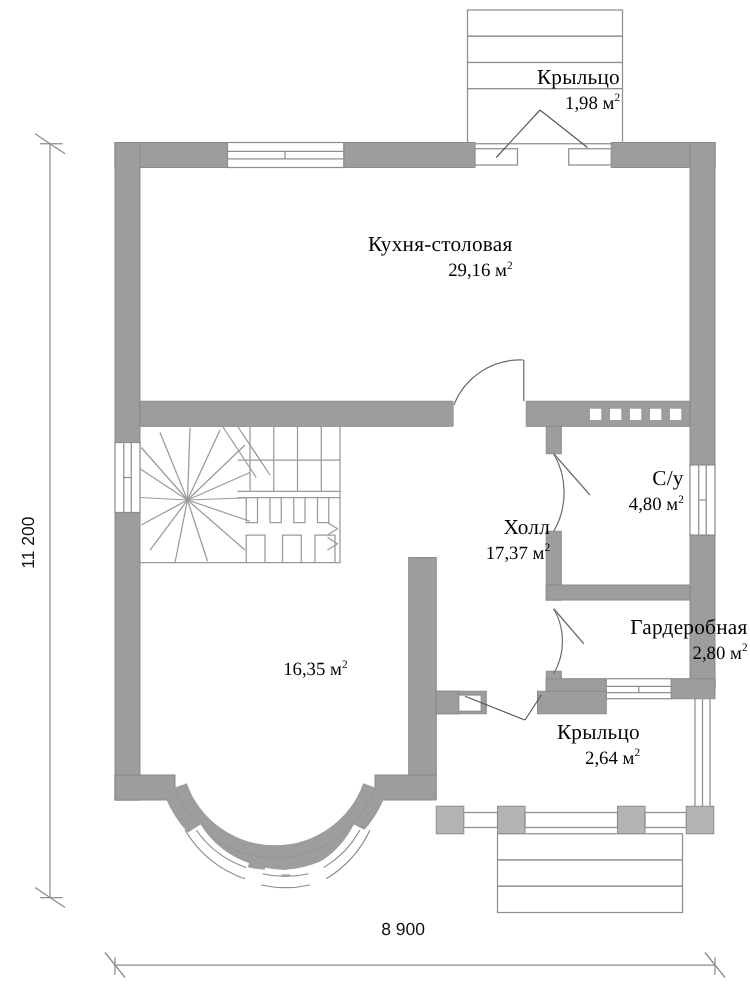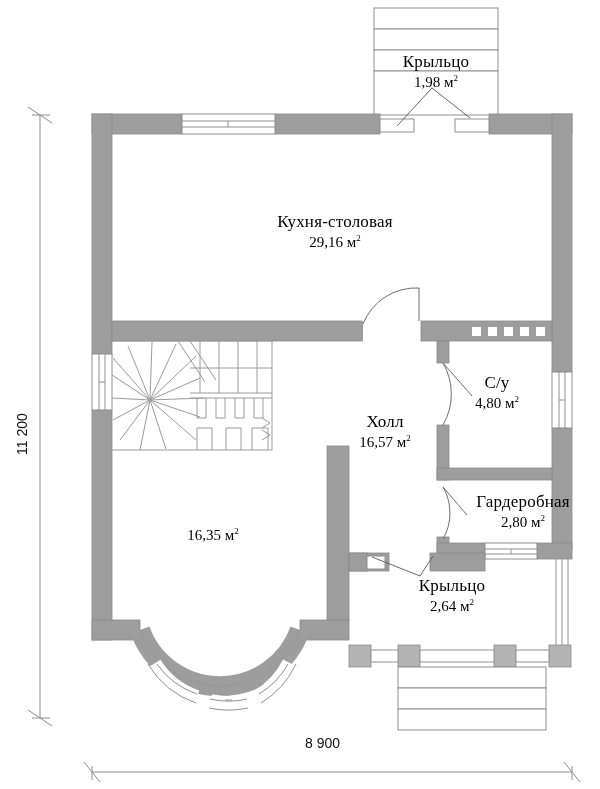--- a/index.html
+++ b/index.html
@@ -4,21 +4,21 @@
 <style>
   html,body{margin:0;padding:0;background:#ffffff;}
   body{
     width:600px;height:789px;position:relative;overflow:hidden;
     font-family:"Liberation Serif", serif;
     color:#000;
   }
   #plan{position:absolute;left:0;top:0;width:600px;height:789px;}
   .roomlabel{
     position:absolute;
-    text-align:center;
+    text-align:right;
     white-space:nowrap;
     line-height:1.18;
     pointer-events:none;
   }
   .roomlabel .rname{
     font-family:"Liberation Serif", serif;
     font-size:17px;
     letter-spacing:.2px;
     display:block;
   }
@@ -287,33 +287,33 @@
     </g>
   </g>
 
 </svg>
 
 <div class="roomlabel" style="left:376px;top:52px;width:120px;">
   <span class="rname">Крыльцо</span>
   <span class="rarea"><span>1,98</span>&nbsp;<span>м</span><sup>2</sup></span>
 </div>
 
-<div class="roomlabel" style="left:245px;top:186px;width:180px;margin-top:26px;">
+<div class="roomlabel" style="left:230px;top:186px;width:180px;">
   <span class="rname">Кухня-столовая</span>
   <span class="rarea"><span>29,16</span>&nbsp;<span>м</span><sup>2</sup></span>
 </div>
 
 <div class="roomlabel" style="left:447px;top:373px;width:100px;">
   <span class="rname">С/у</span>
   <span class="rarea"><span>4,80</span>&nbsp;<span>м</span><sup>2</sup></span>
 </div>
 
 <div class="roomlabel" style="left:330px;top:412px;width:110px;">
   <span class="rname">Холл</span>
-  <span class="rarea"><span>16,57</span>&nbsp;<span>м</span><sup>2</sup></span>
+  <span class="rarea"><span>17,37</span>&nbsp;<span>м</span><sup>2</sup></span>
 </div>
 
 <div class="roomlabel" style="left:448px;top:492px;width:150px;">
   <span class="rname">Гардеробная</span>
   <span class="rarea"><span>2,80</span>&nbsp;<span>м</span><sup>2</sup></span>
 </div>
 
 <div class="roomlabel" style="left:148px;top:525px;width:130px;">
   <span class="rarea"><span>16,35</span>&nbsp;<span>м</span><sup>2</sup></span>
 </div>

